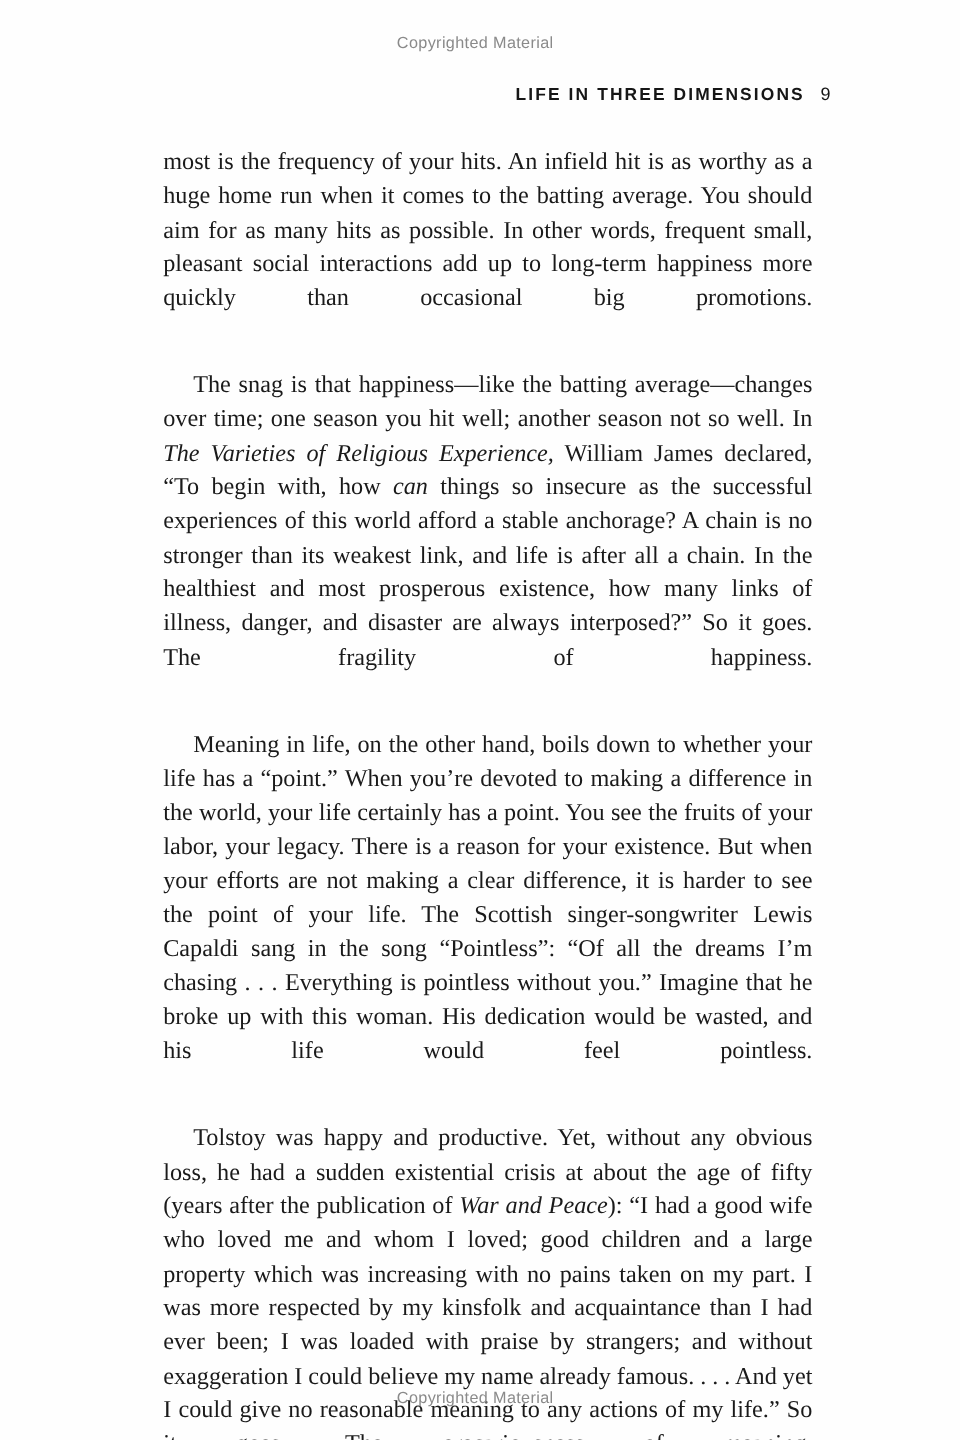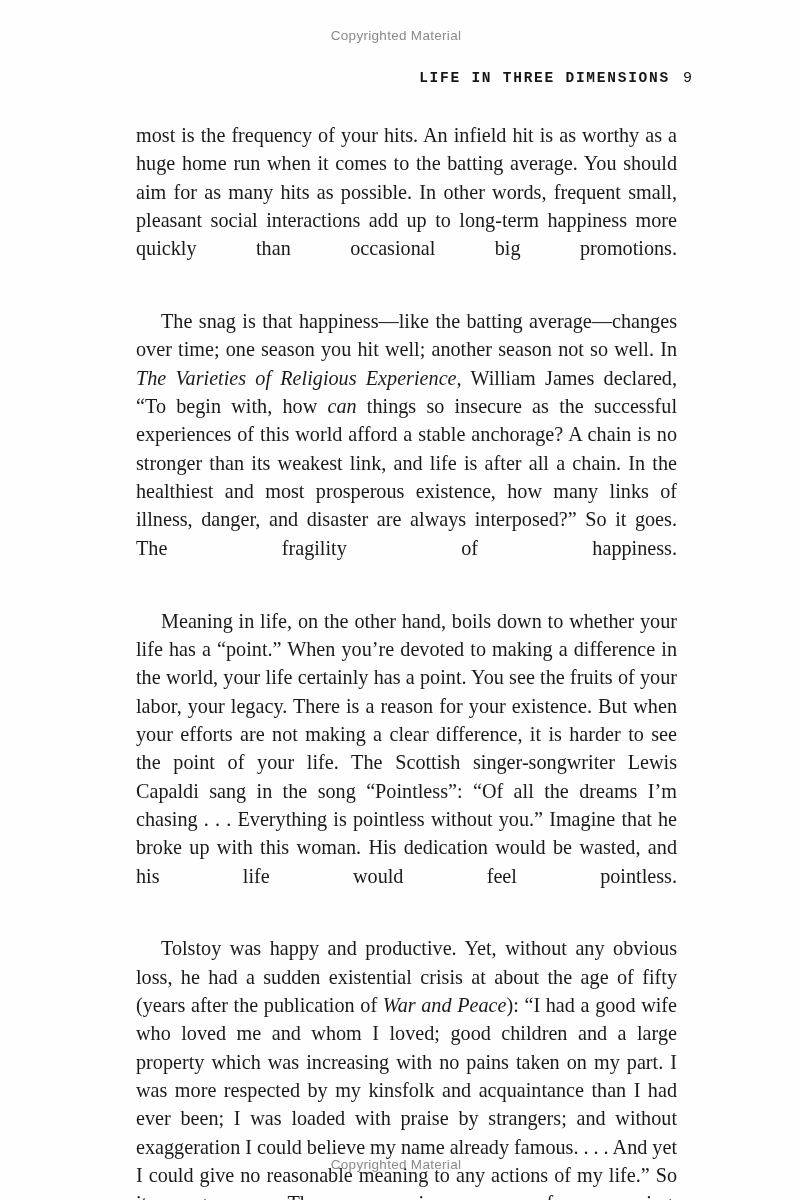--- a/index.html
+++ b/index.html
@@ -36,21 +36,21 @@
   }
   .watermark-top { top: 28px; }
   .watermark-bottom { top: 1157px; }
 
   .running-head {
     position: absolute;
     top: 70px;
     left: 120px;
     width: 572px;
     text-align: right;
-    font-family: Liberation Mono, monospace;
+    font-family: Liberation Sans, sans-serif;
     font-size: 14.5px;
     font-weight: 700;
     letter-spacing: 1.75px;
     color: #161616;
     white-space: pre;
   }
   .running-head .folio {
     display: inline;
     letter-spacing: 0;
     font-weight: 400;

